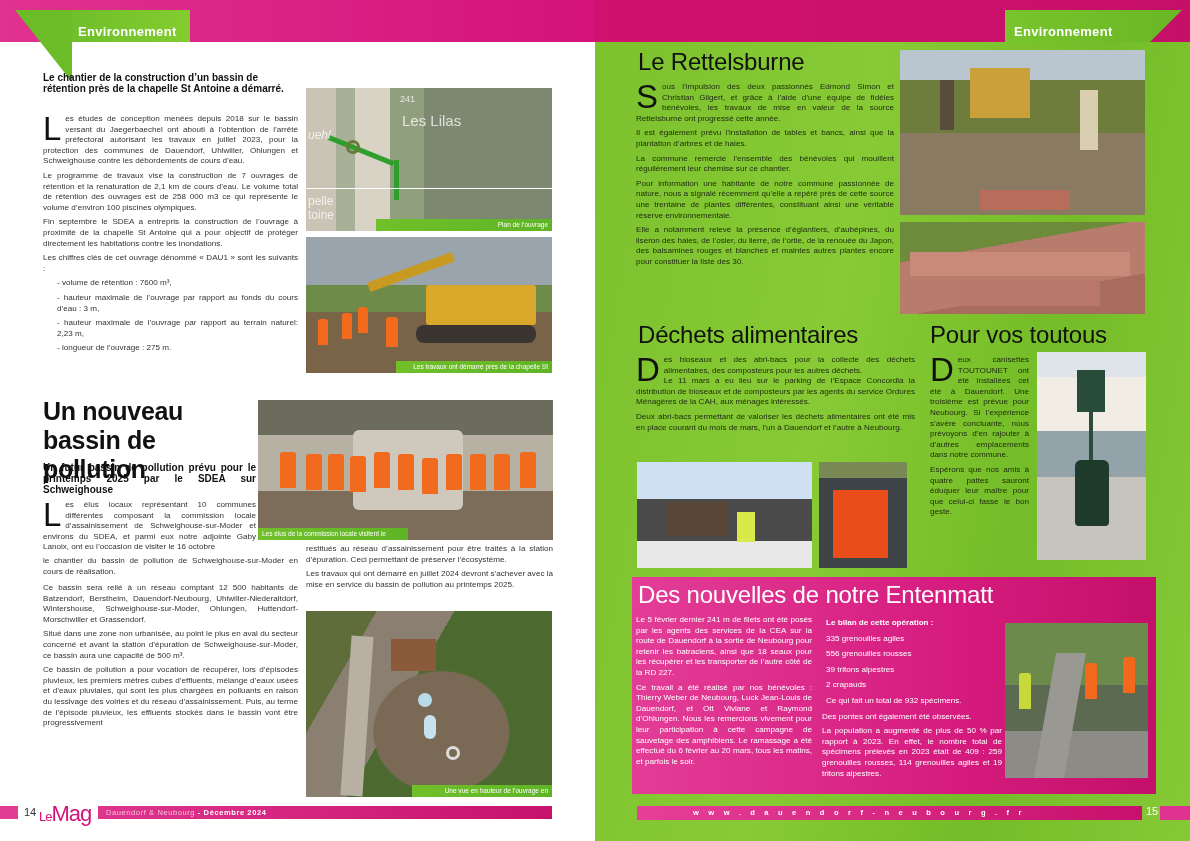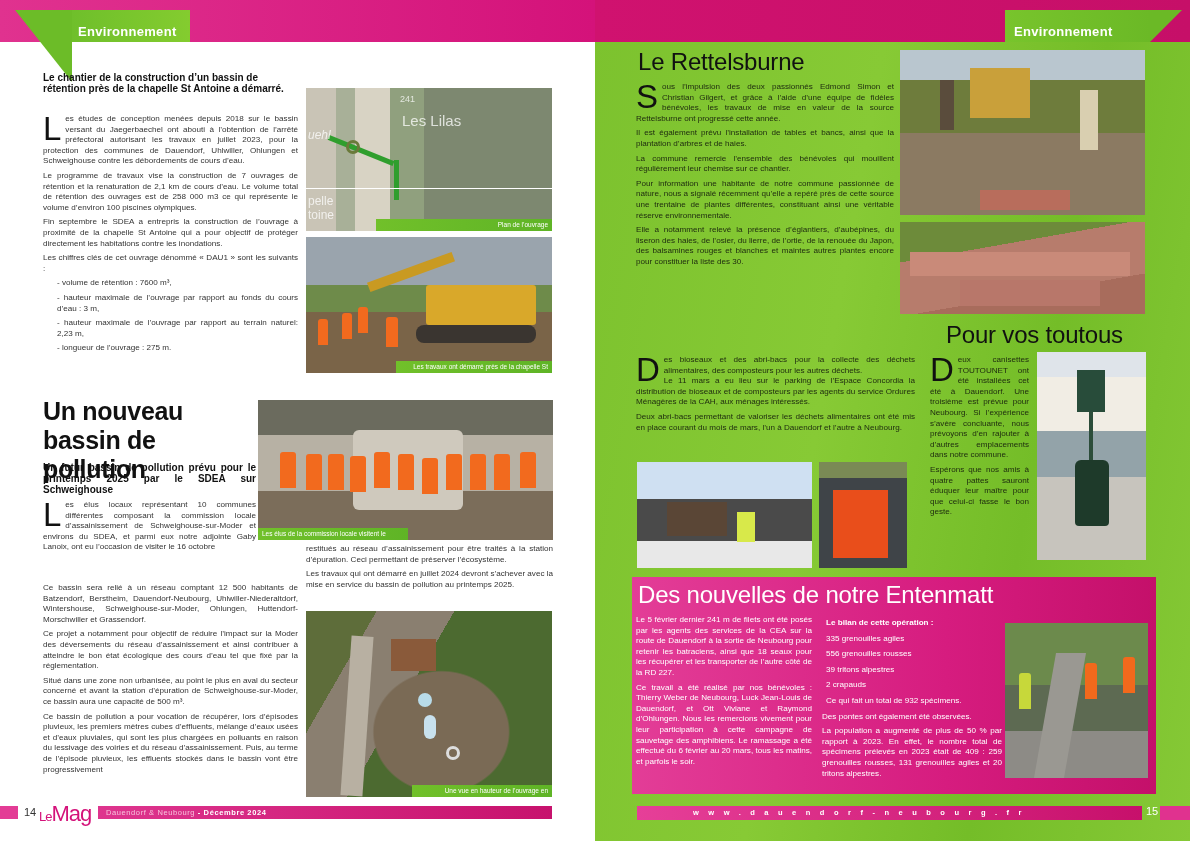--- a/index.html
+++ b/index.html
@@ -84,21 +84,21 @@
     background: linear-gradient(170deg, #6d8b3a 0 30%, #b77c6c 30% 70%, #a86c5c 70% 100%); }
 
   .dech-title { left: 43px; top: 321px; }
   .dech-body { left: 41px; top: 355px; width: 279px; }
   .photo-dech1 { left: 42px; top: 462px; width: 175px; height: 106px;
     background: linear-gradient(180deg, #cfe0f2 0 35%, #4a4a4a 35% 75%, #e8e8e8 75% 100%); }
   .photo-dech2 { left: 224px; top: 462px; width: 88px; height: 106px;
     background: linear-gradient(180deg, #7a8a55 0 15%, #3f4448 15% 100%); }
   .bin-face { left: 14px; top: 28px; width: 55px; height: 68px; background: #e94e1b; }
 
-  .tout-title { left: 335px; top: 321px; margin-left: 16px; }
+  .tout-title { left: 335px; top: 321px; }
   .tout-body { left: 335px; top: 355px; width: 99px; }
   .photo-tout { left: 442px; top: 352px; width: 109px; height: 208px;
     background: linear-gradient(180deg, #dfe4ea 0 12%, #f1ede4 12% 38%, #93a3a9 38% 60%, #c7c4bd 60% 100%); }
   .tout-pole { left: 52px; top: 30px; width: 4px; height: 110px; background: #2c4d3a; }
   .tout-sign { left: 40px; top: 18px; width: 28px; height: 42px; background: #284c3a; }
   .tout-bin { left: 38px; top: 108px; width: 34px; height: 66px; background: #1e3a2a; border-radius: 6px 6px 4px 4px; }
 
   .ent-box { left: 37px; top: 577px; width: 524px; height: 217px; background: linear-gradient(90deg, #e33d97 0%, #d61c7f 60%, #c4106a 100%); }
   .ent-title { left: 6px; top: 4px; font-size: 24px; color: #fff; }
   .ent-body1 { left: 4px; top: 38px; width: 176px; color: #fff; }
@@ -159,23 +159,25 @@
     <div class="abs worker" style="left:80px;top:80px;width:12px;height:30px;"></div>
     <div class="caption sans" style="width:156px;">Les travaux ont démarré près de la chapelle St Antoine</div>
   </div>
 
   <h1 class="abs h1-left2 sans">Un nouveau bassin de pollution</h1>
   <div class="abs sub-left2 sans">Un futur bassin de pollution prévu pour le printemps 2025 par le SDEA sur Schweighouse</div>
 
   <div class="abs body-col col1-b sans">
     <p><span class="dropcap">L</span><span>es élus locaux représentant 10 communes différentes composant la commission locale d’assainissement de Schweighouse-sur-Moder et environs du SDEA, et parmi eux notre adjointe Gaby Lanoix, ont eu l’occasion de visiter le 16 octobre</span></p>
   </div>
+  <div class="abs body-col sans" style="left:43px;top:556px;width:255px;">
+    <p>le chantier du bassin de pollution de Schweighouse-sur-Moder en cours de réalisation.</p>
+  </div>
   <div class="abs body-col col-wide-left sans">
     <p>Ce bassin sera relié à un réseau comptant 12 500 habitants de Batzendorf, Berstheim, Dauendorf-Neubourg, Uhlwiller-Niederaltdorf, Wintershouse, Schweighouse-sur-Moder, Ohlungen, Huttendorf-Morschwiller et Grassendorf.</p>
-    <p>Ce projet a notamment pour objectif de réduire l’impact sur la Moder des déversements du réseau d’assainissement et ainsi contribuer à atteindre le bon état écologique des cours d’eau tel que fixé par la réglementation.</p>
     <p>Situé dans une zone non urbanisée, au point le plus en aval du secteur concerné et avant la station d’épuration de Schweighouse-sur-Moder, ce bassin aura une capacité de 500 m³.</p>
     <p>Ce bassin de pollution a pour vocation de récupérer, lors d’épisodes pluvieux, les premiers mètres cubes d’effluents, mélange d’eaux usées et d’eaux pluviales, qui sont les plus chargées en polluants en raison du lessivage des voiries et du réseau d’assainissement. Puis, au terme de l’épisode pluvieux, les effluents stockés dans le bassin vont être progressivement</p>
   </div>
   <div class="abs body-col col2-b sans">
     <p>restitués au réseau d’assainissement pour être traités à la station d’épuration. Ceci permettant de préserver l’écosystème.</p>
     <p>Les travaux qui ont démarré en juillet 2024 devront s’achever avec la mise en service du bassin de pollution au printemps 2025.</p>
   </div>
 
   <div class="abs photo photo-group">
     <div class="abs" style="left:95px;top:30px;width:110px;height:80px;background:#cfc9bd;border-radius:6px;"></div>
@@ -228,20 +230,21 @@
     <div class="abs" style="left:70px;top:18px;width:60px;height:50px;background:#c9a03a;"></div>
     <div class="abs" style="left:40px;top:30px;width:14px;height:50px;background:#5a4c3c;"></div>
     <div class="abs" style="left:180px;top:40px;width:18px;height:60px;background:#d9cfb0;"></div>
     <div class="abs" style="left:80px;top:140px;width:90px;height:20px;background:#b86d5c;"></div>
   </div>
   <div class="abs photo photo-ret2">
     <div class="abs" style="left:10px;top:30px;width:220px;height:24px;background:#c98a79;"></div>
     <div class="abs" style="left:60px;top:58px;width:140px;height:26px;background:#b8776a;"></div>
   </div>
 
+  <h2 class="abs rh1 dech-title sans">Déchets alimentaires</h2>
   <div class="abs rbody dech-body sans">
     <p><span class="dropcap">D</span><span>es bioseaux et des abri-bacs pour la collecte des déchets alimentaires, des composteurs pour les autres déchets.</span><br><span>Le 11 mars a eu lieu sur le parking de l’Espace Concordia la distribution de bioseaux et de composteurs par les agents du service Ordures Ménagères de la CAH, aux ménages intéressés.</span></p>
     <p>Deux abri-bacs permettant de valoriser les déchets alimentaires ont été mis en place courant du mois de mars, l’un à Dauendorf et l’autre à Neubourg.</p>
   </div>
   <div class="abs photo photo-dech1">
     <div class="abs" style="left:100px;top:50px;width:18px;height:30px;background:#d8e94a;"></div>
     <div class="abs" style="left:30px;top:40px;width:60px;height:34px;background:#5a4636;"></div>
   </div>
   <div class="abs photo photo-dech2">
     <div class="abs bin-face"></div>
@@ -265,21 +268,21 @@
       <p>Ce travail a été réalisé par nos bénévoles : Thierry Weber de Neubourg, Luck Jean-Louis de Dauendorf, et Ott Viviane et Raymond d’Ohlungen. Nous les remercions vivement pour leur participation à cette campagne de sauvetage des amphibiens. Le ramassage a été effectué du 6 février au 20 mars, tous les matins, et parfois le soir.</p>
     </div>
     <div class="abs rbody ent-body2 sans">
       <div class="label">Le bilan de cette opération :</div>
       <div class="stat">335 grenouilles agiles</div>
       <div class="stat">556 grenouilles rousses</div>
       <div class="stat">39 tritons alpestres</div>
       <div class="stat">2 crapauds</div>
       <div class="stat">Ce qui fait un total de 932 spécimens.</div>
       <p>Des pontes ont également été observées.</p>
-      <p>La population a augmenté de plus de 50 % par rapport à 2023. En effet, le nombre total de spécimens prélevés en 2023 était de 409 : 259 grenouilles rousses, 131 grenouilles agiles et 20 tritons alpestres.</p>
+      <p>La population a augmenté de plus de 50 % par rapport à 2023. En effet, le nombre total de spécimens prélevés en 2023 était de 409 : 259 grenouilles rousses, 114 grenouilles agiles et 19 tritons alpestres.</p>
     </div>
     <div class="abs photo photo-ent">
       <div class="abs" style="left:40px;top:30px;width:30px;height:125px;background:#9a9892;transform:skewX(-10deg);"></div>
       <div class="abs ent-worker" style="left:14px;top:50px;background:#c7d83a;"></div>
       <div class="abs ent-worker" style="left:80px;top:40px;"></div>
       <div class="abs ent-worker" style="left:118px;top:34px;"></div>
     </div>
   </div>
 
   <div class="abs footer-right"></div>

